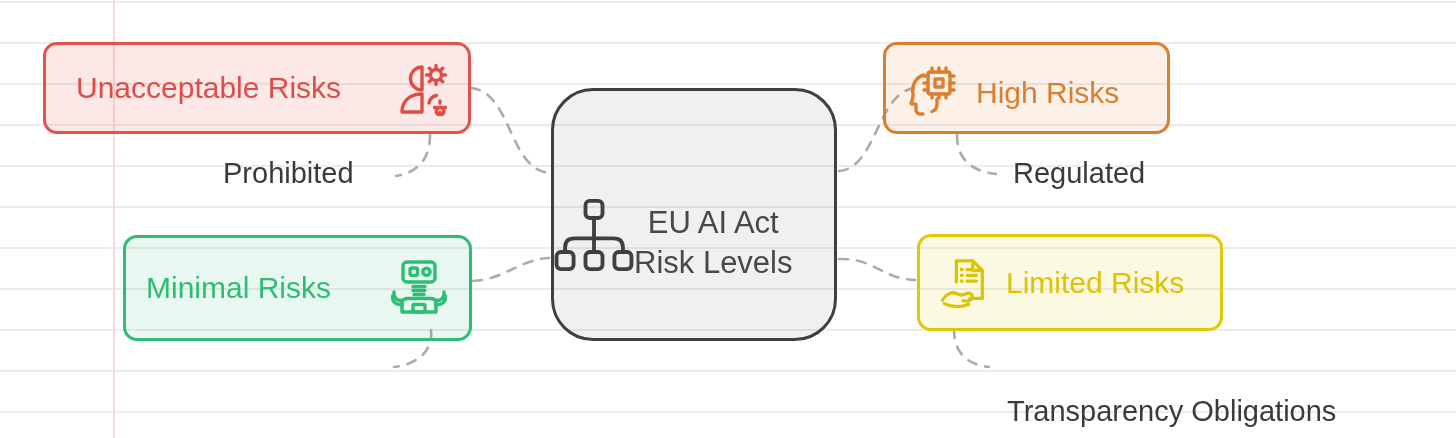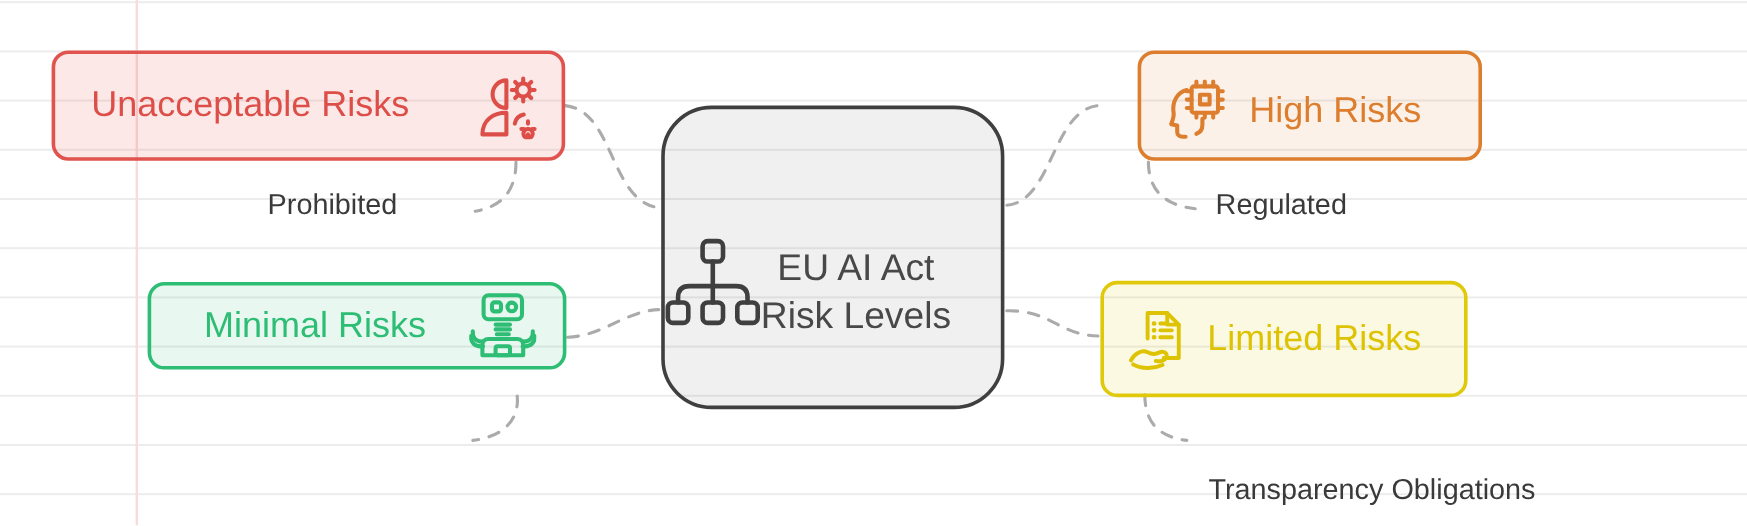--- a/index.html
+++ b/index.html
@@ -55,34 +55,34 @@
 
   .node-unacceptable {
     left: 43px; top: 42px; width: 428px; height: 92px;
     border-color: #e0534e;
     background: rgba(226, 78, 70, 0.13);
     color: #de4e49;
     justify-content: space-between;
     padding: 0 20px 0 30px;
   }
   .node-high {
-    left: 948px; top: 42px; width: 287px; height: 92px;
+    left: 883px; top: 42px; width: 287px; height: 92px;
     border-color: #dd7e2e;
     background: rgba(221, 126, 46, 0.11);
     color: #dd7e2e;
     padding: 10px 20px 0 18px;
     gap: 18px;
   }
   .node-minimal {
-    left: 123px; top: 235px; width: 349px; height: 73px;
+    left: 123px; top: 235px; width: 349px; height: 106px;
     border-color: #2ebd74;
     background: rgba(46, 189, 116, 0.11);
     color: #2ebd74;
     justify-content: space-between;
-    padding: 0 22px 0 44px;
+    padding: 0 22px 0 20px;
   }
   .node-limited {
     left: 917px; top: 234px; width: 306px; height: 97px;
     border-color: #e0c90a;
     background: rgba(230, 210, 30, 0.13);
     color: #ddc304;
     padding: 0 20px 0 20px;
     gap: 16px;
   }
 
@@ -102,21 +102,21 @@
   .node-center .center-title {
     margin-top: 16px;
     font-size: 31px;
     line-height: 40px;
     text-align: center;
     color: #484848;
   }
 
   .sublabel {
     position: absolute;
-    font-size: 24px;
+    font-size: 29px;
     color: #3a3a3a;
     white-space: nowrap;
   }
   .sublabel-prohibited   { left: 223px; top: 157px; }
   .sublabel-regulated    { left: 1013px; top: 157px; }
   .sublabel-unregulated  { left: 187px; top: 350px; }
   .sublabel-transparency { left: 1007px; top: 351px; margin-top: 44px; }
 
   .icon-svg { display: block; }
 </style>

